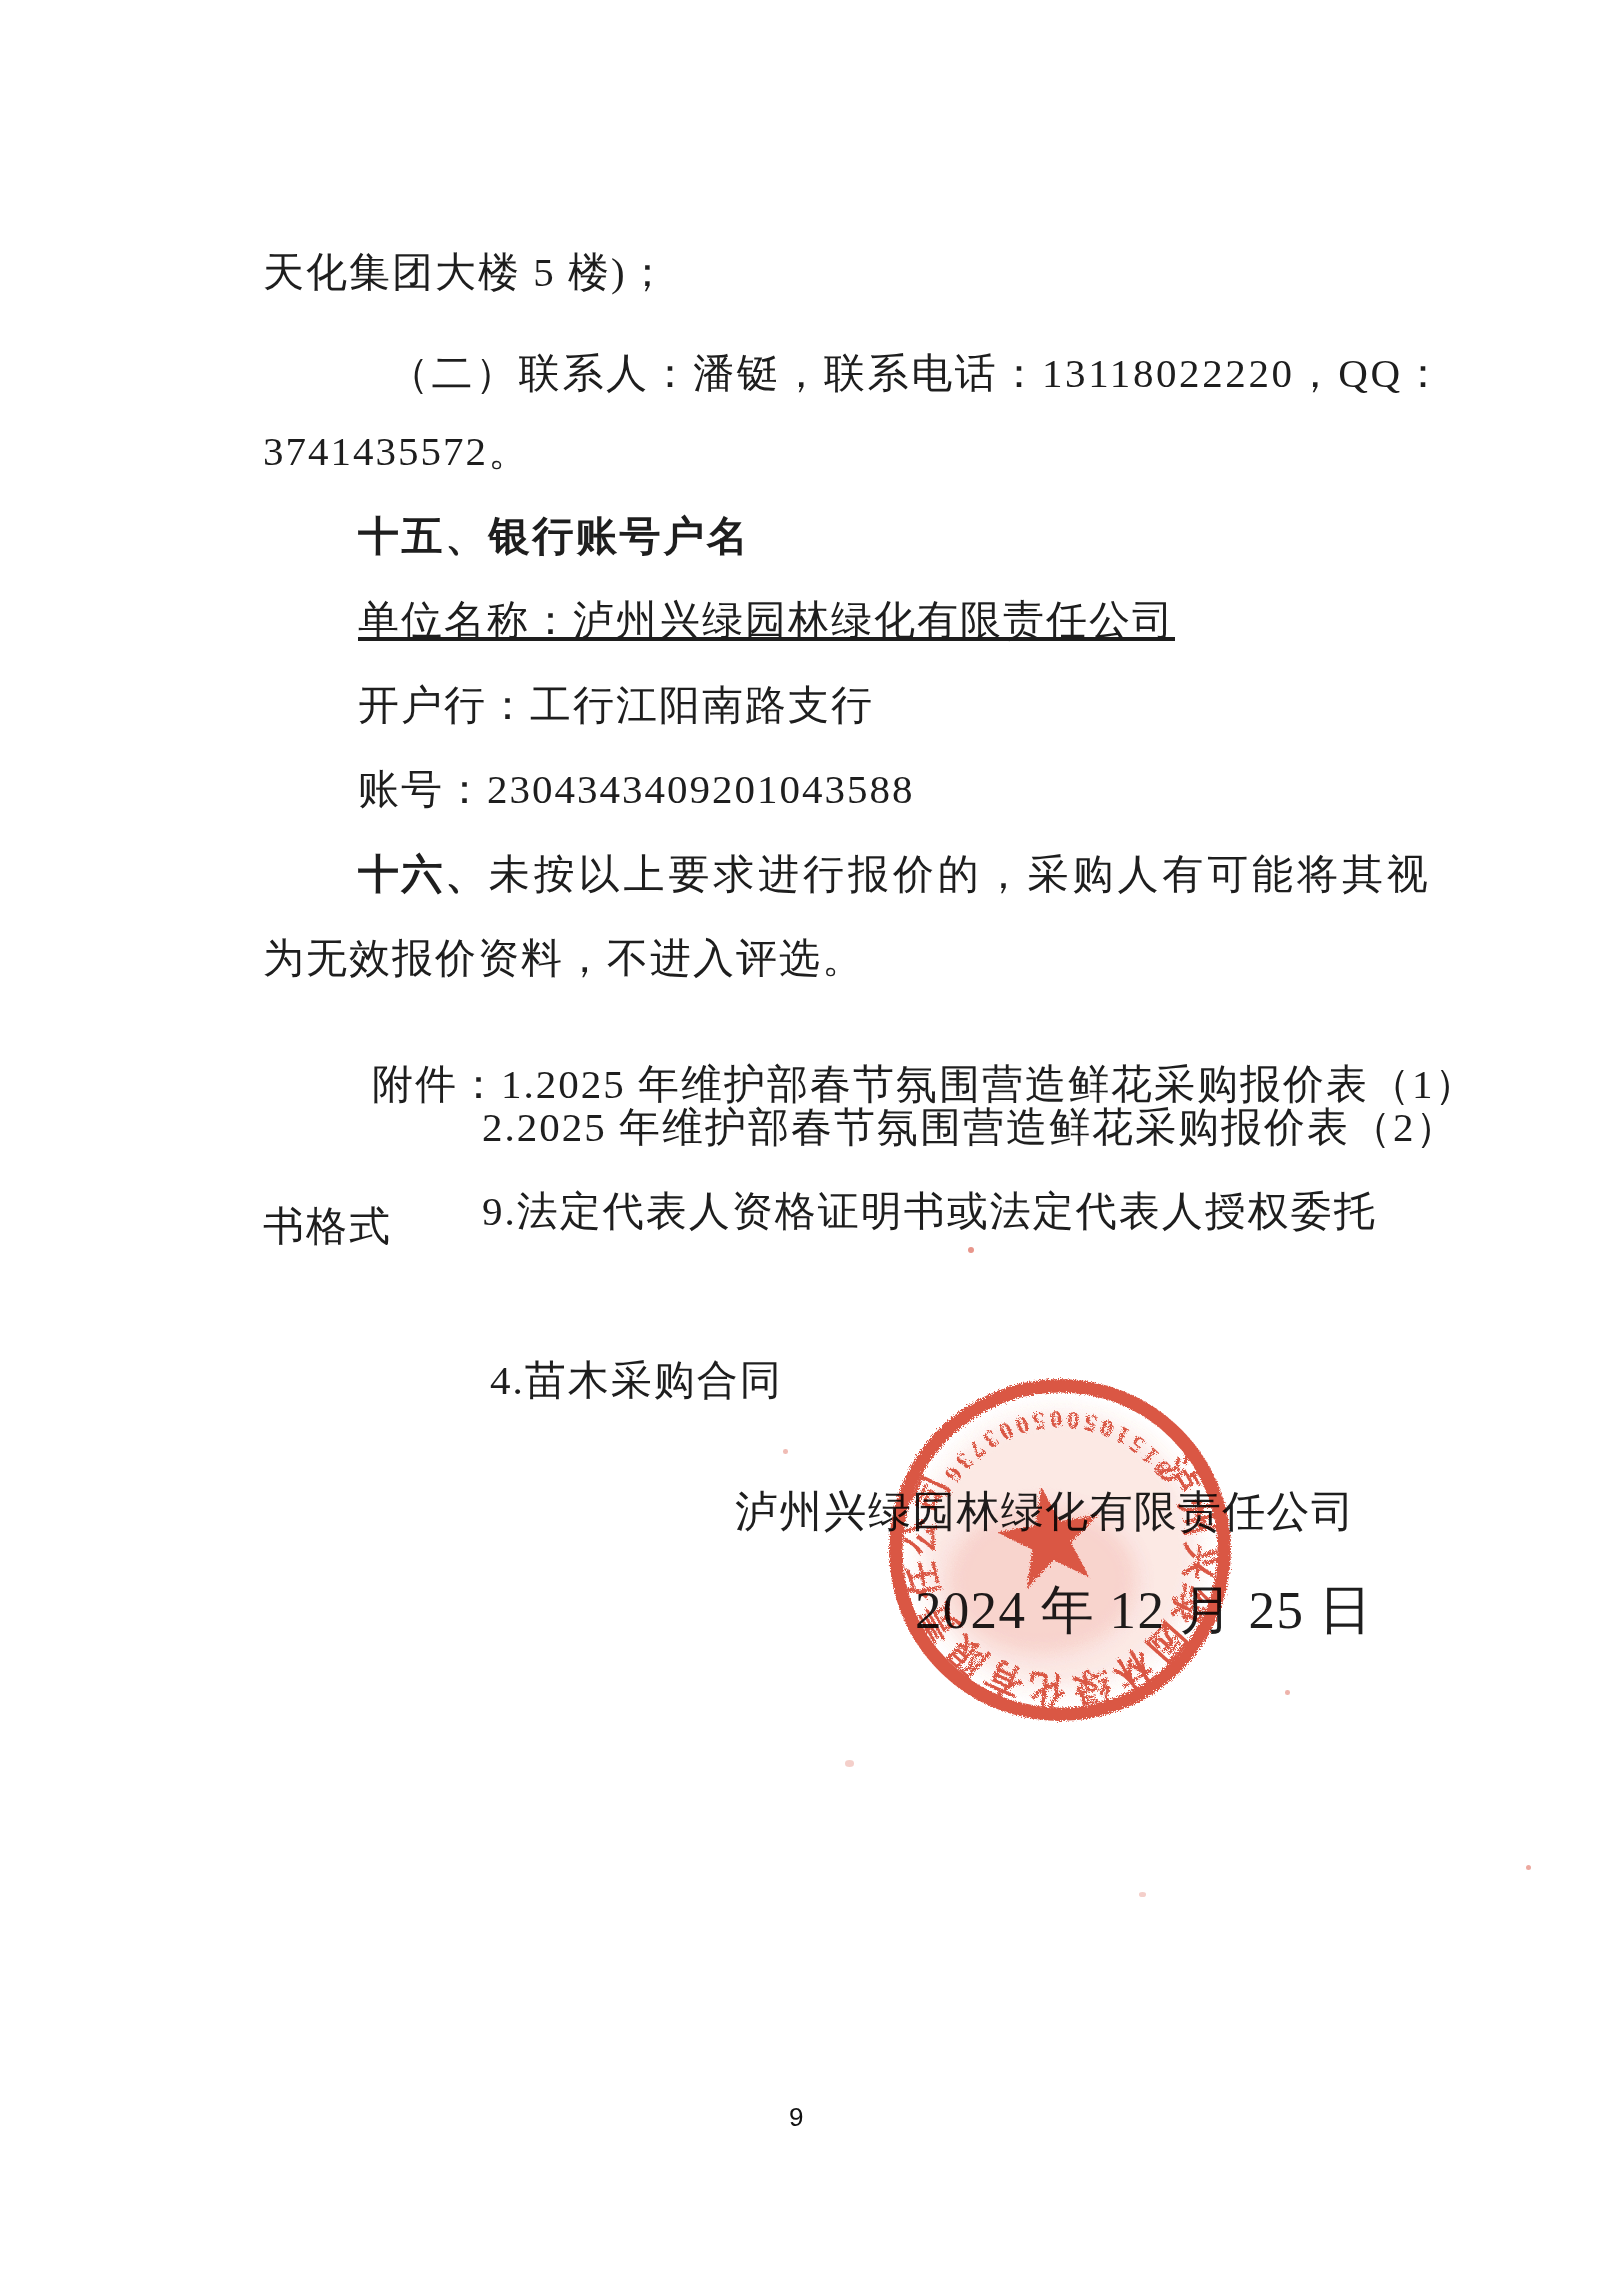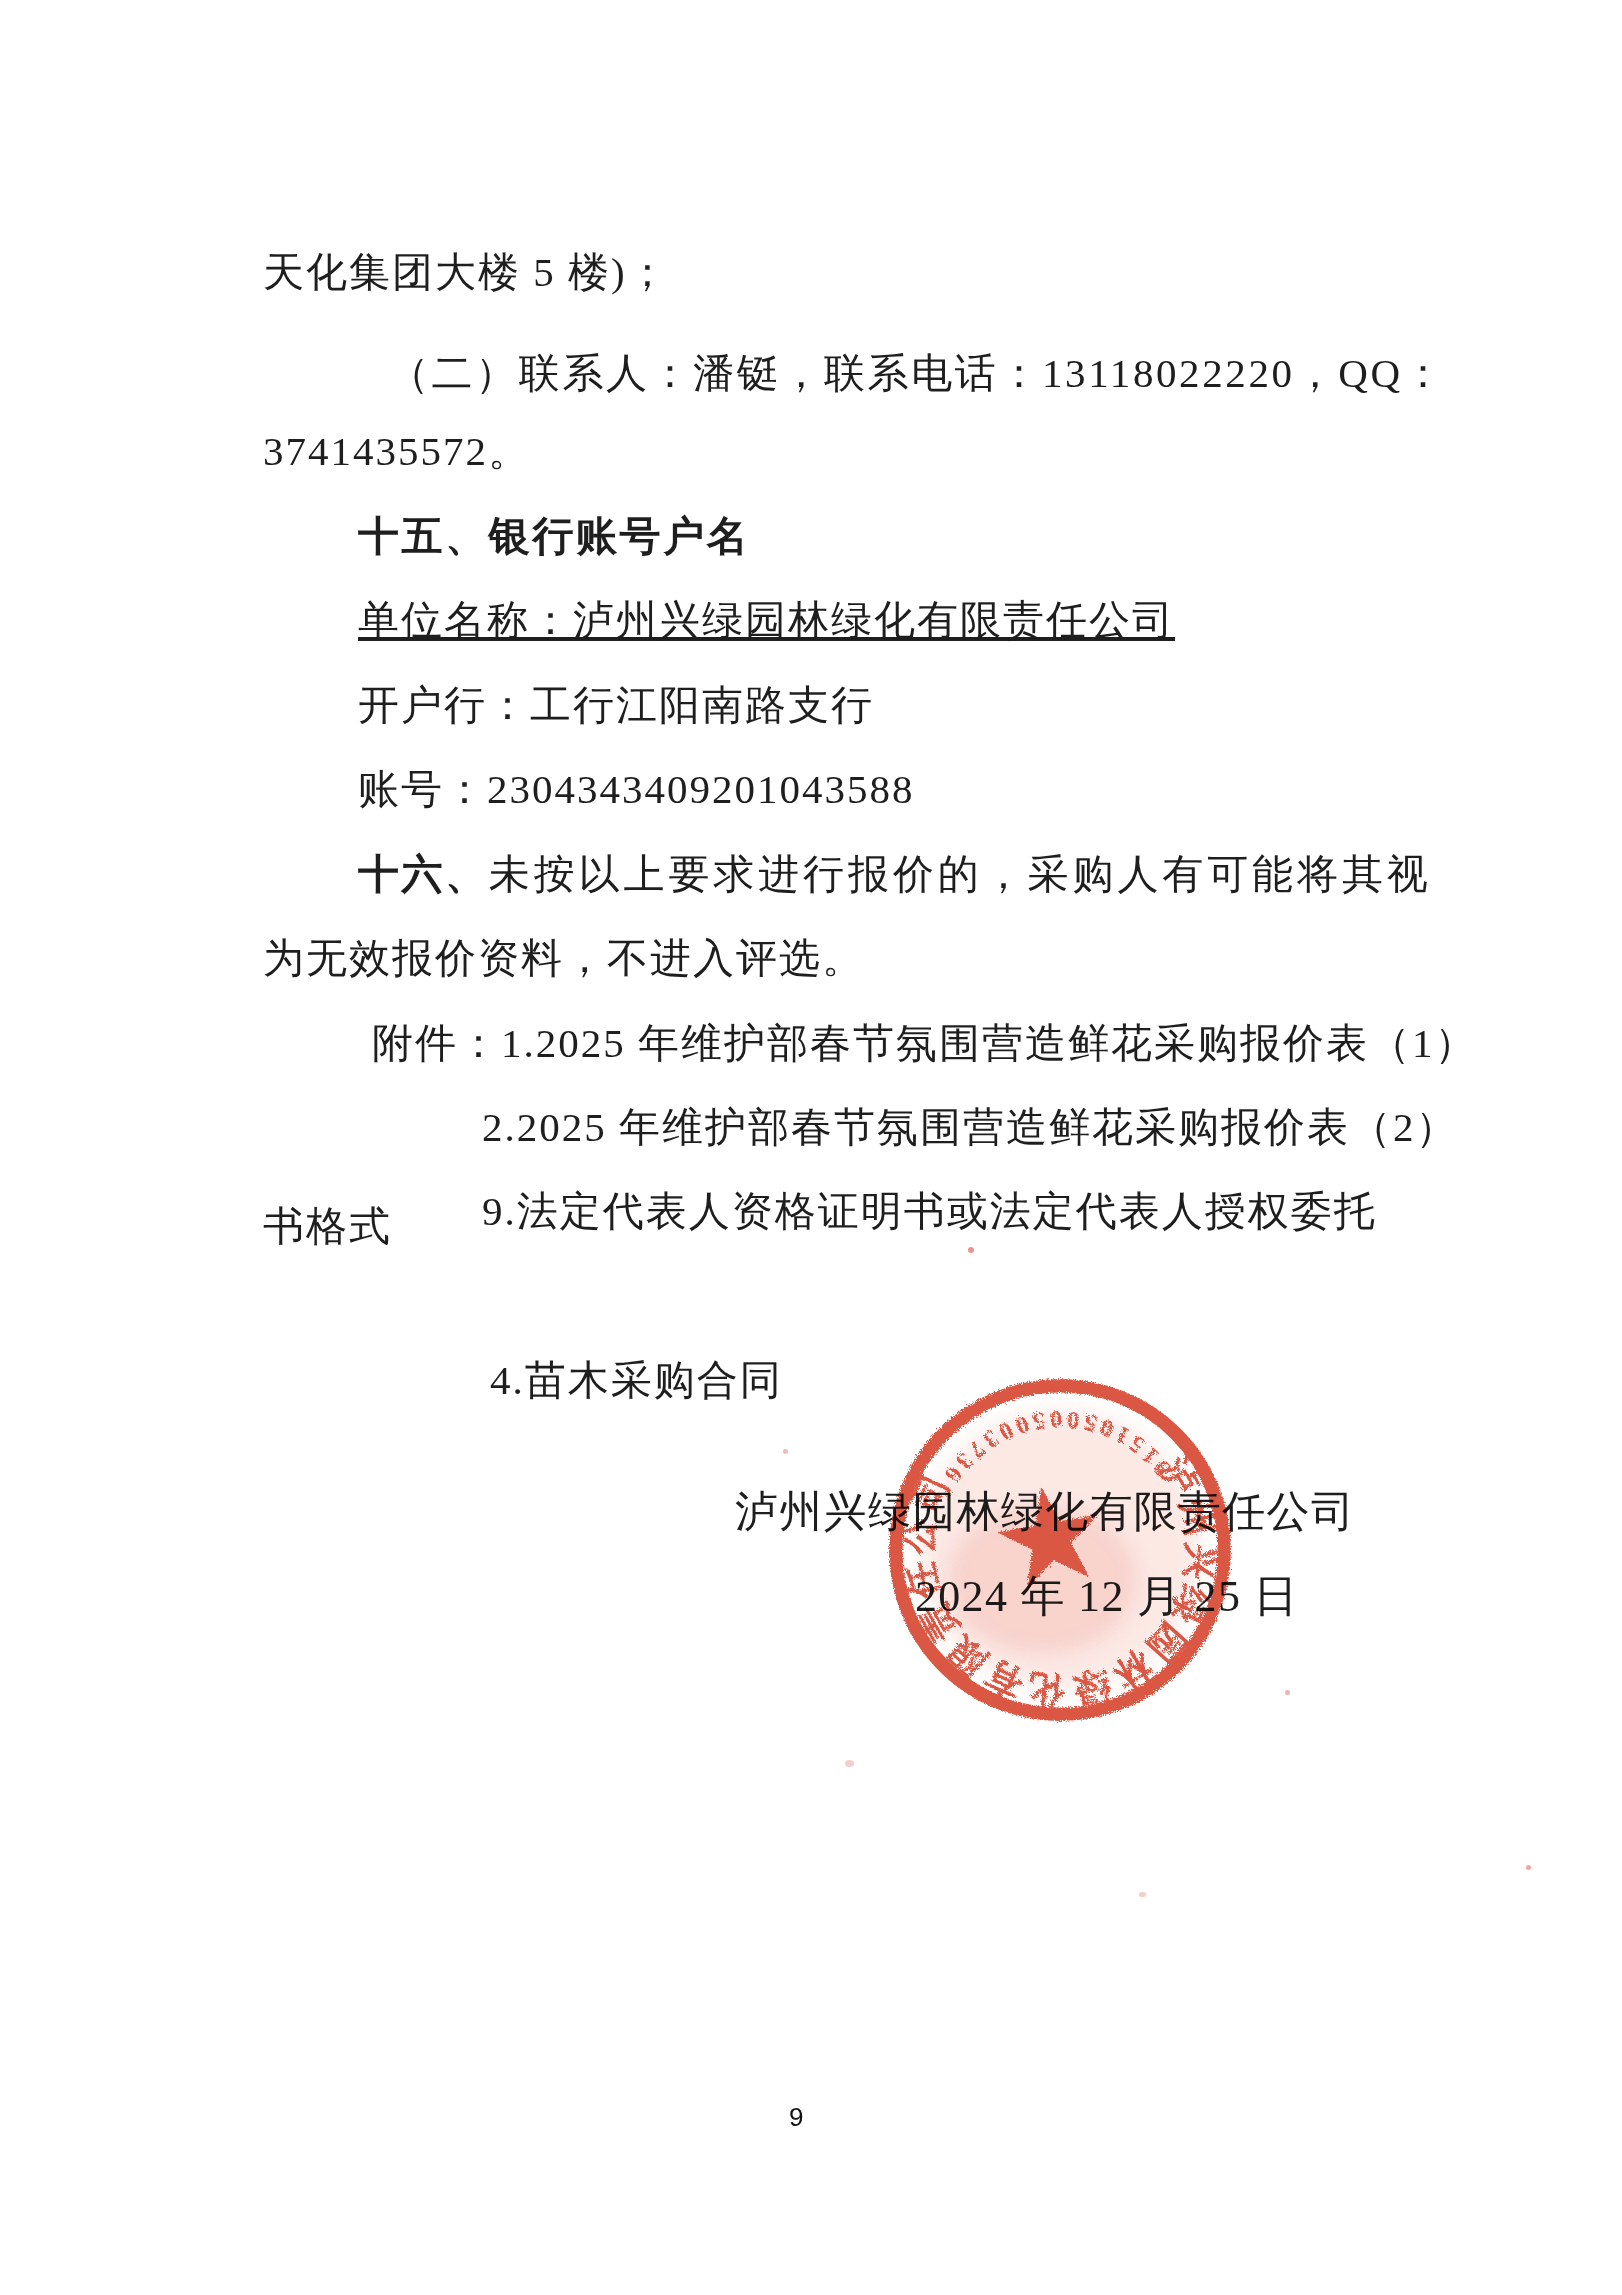--- a/index.html
+++ b/index.html
@@ -5,21 +5,21 @@
   html,body{margin:0;padding:0;}
   body{
     width:1623px;height:2295px;position:relative;background:#ffffff;
     font-family:"Liberation Serif","DejaVu Serif",serif;color:#1e1e1e;
     overflow:hidden;
   }
   .ln{position:absolute;white-space:pre;font-size:41px;letter-spacing:2px;line-height:1;margin-left:37px;}
   .hd{font-family:"Liberation Sans","DejaVu Sans",sans-serif;font-weight:700;letter-spacing:2.6px;}
   .wide{letter-spacing:3.9px;}
   .sig{font-size:43px;letter-spacing:1.3px;}
-  .date{font-size:44px;letter-spacing:1.3px;}
+  .date{font-size:53px;letter-spacing:1.3px;}
   .pageno{
     position:absolute;left:789px;top:2102px;
     font-family:"Liberation Sans","DejaVu Sans",sans-serif;font-size:26px;color:#111;
   }
   .seal{
     position:absolute;left:887px;top:1377px;width:346px;height:346px;
     mix-blend-mode:multiply;opacity:0.88;
   }
   .speck{position:absolute;border-radius:50%;background:#d5402c;}
   .s1{left:968px;top:1247px;width:5.9px;height:5.9px;opacity:.55;}
@@ -37,21 +37,21 @@
 <p class="ln" style="left:226px;top:390px;">3741435572。</p>
 
 <p class="ln hd" style="left:321px;top:475px;">十五、银行账号户名</p>
 <p class="ln" style="left:321px;top:559px;text-decoration:underline;">单位名称：泸州兴绿园林绿化有限责任公司</p>
 <p class="ln" style="left:321px;top:644px;">开户行：工行江阳南路支行</p>
 <p class="ln" style="left:321px;top:728px;text-align:center;">账号：2304343409201043588</p>
 
 <p class="ln wide" style="left:321px;top:813px;"><span class="hd">十六、</span><span>未按以上要求进行报价的，采购人有可能将其视</span></p>
 <p class="ln" style="left:226px;top:897px;">为无效报价资料，不进入评选。</p>
 
-<p class="ln" style="left:335px;top:982px;">附件：1.2025 年维护部春节氛围营造鲜花采购报价表（1）</p>
+<p class="ln" style="left:335px;top:1023px;">附件：1.2025 年维护部春节氛围营造鲜花采购报价表（1）</p>
 <p class="ln" style="left:445px;top:1066px;">2.2025 年维护部春节氛围营造鲜花采购报价表（2）</p>
 <p class="ln" style="left:445px;top:1150px;">9.法定代表人资格证明书或法定代表人授权委托</p>
 <p class="ln" style="left:226px;top:1165px;">书格式</p>
 <p class="ln" style="left:453px;top:1319px;font-family:Liberation Serif, serif;">4.苗木采购合同</p>
 
 <p class="ln sig" style="left:698px;top:1447px;">泸州兴绿园林绿化有限责任公司</p>
 <p class="ln date" style="left:878px;top:1531px;">2024 年 12 月 25 日</p>
 
 <svg class="seal" viewBox="0 0 512 512" aria-hidden="true">
   <defs>

